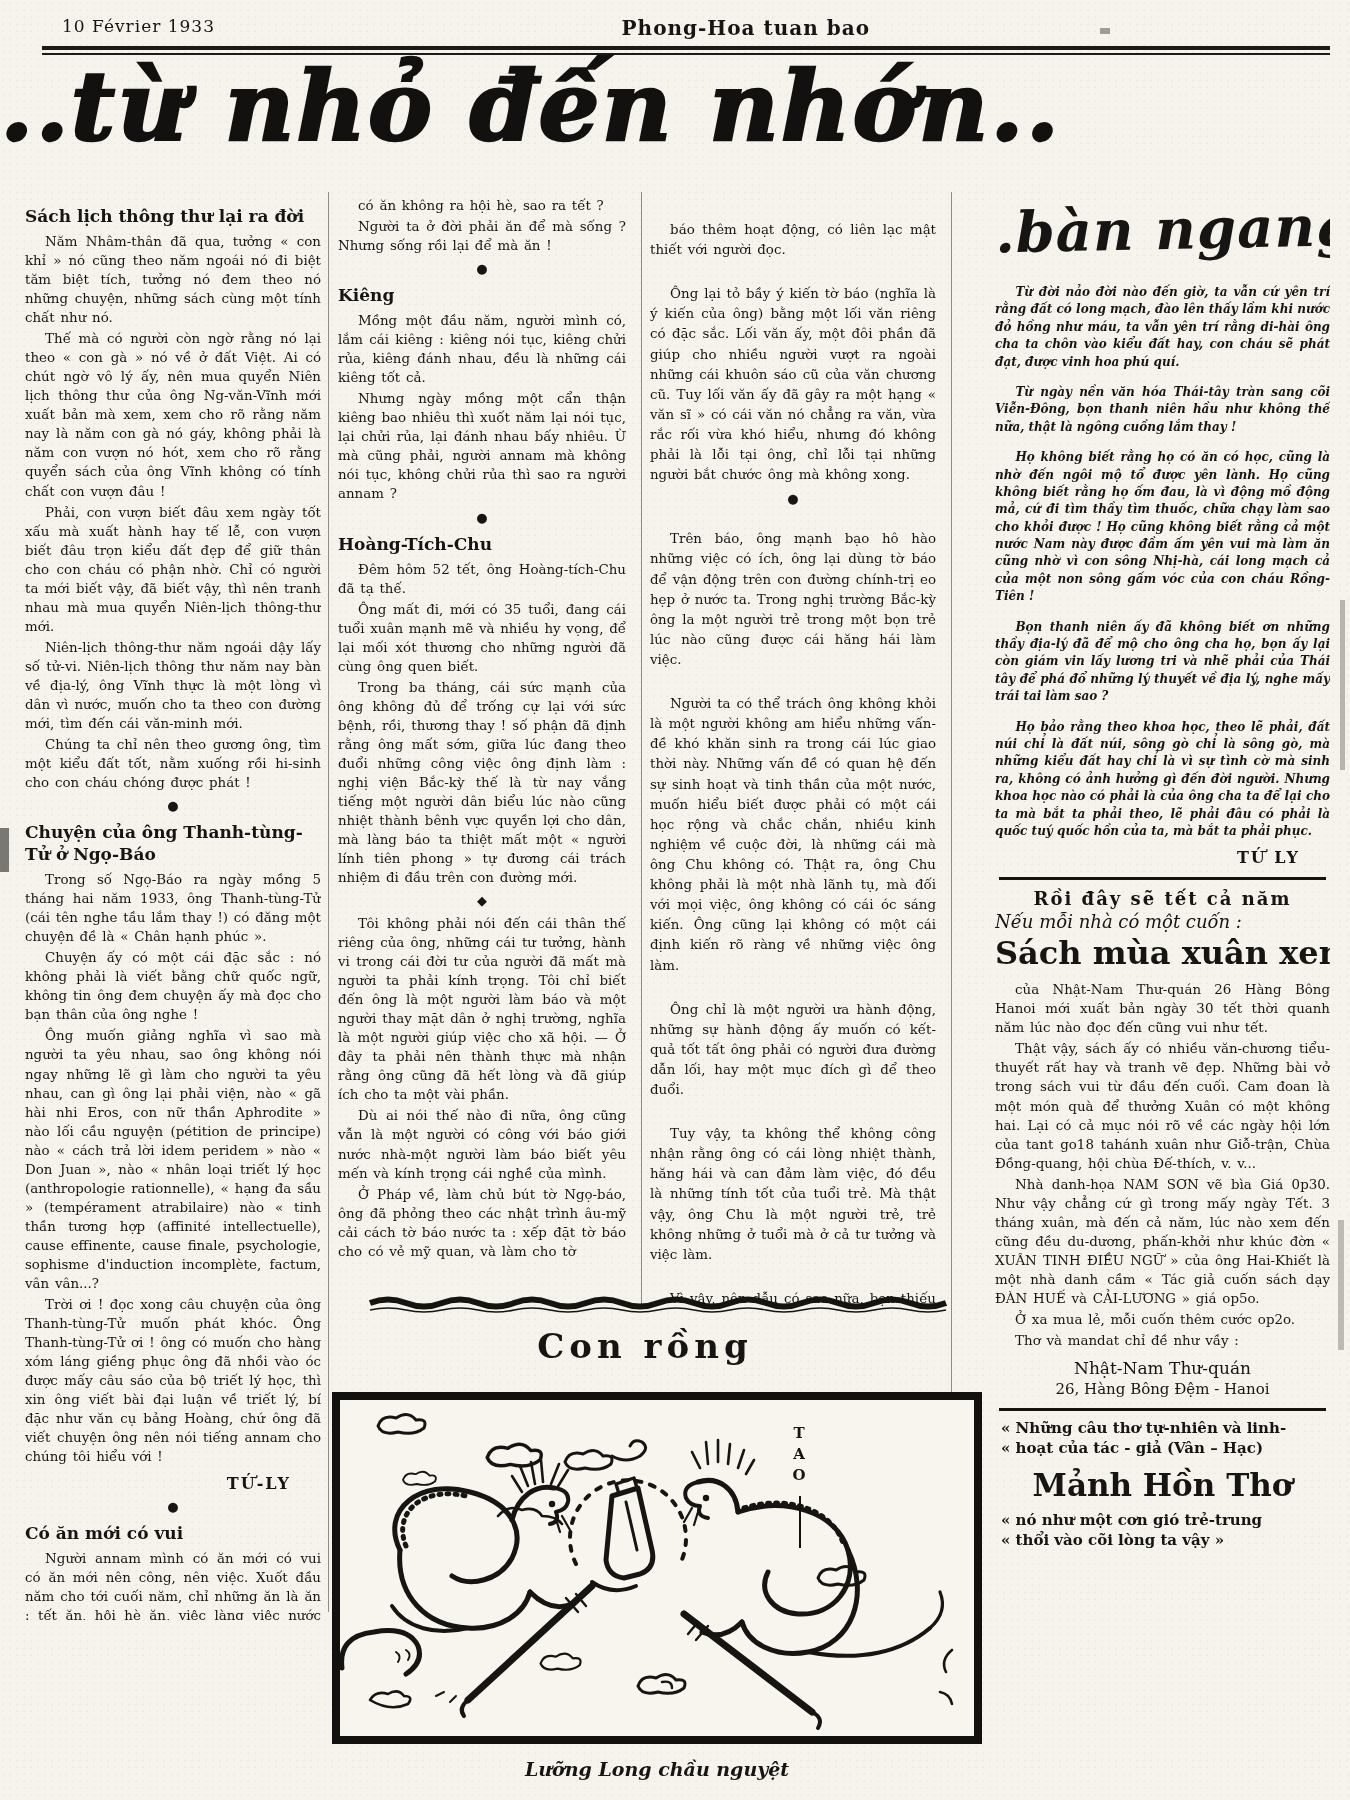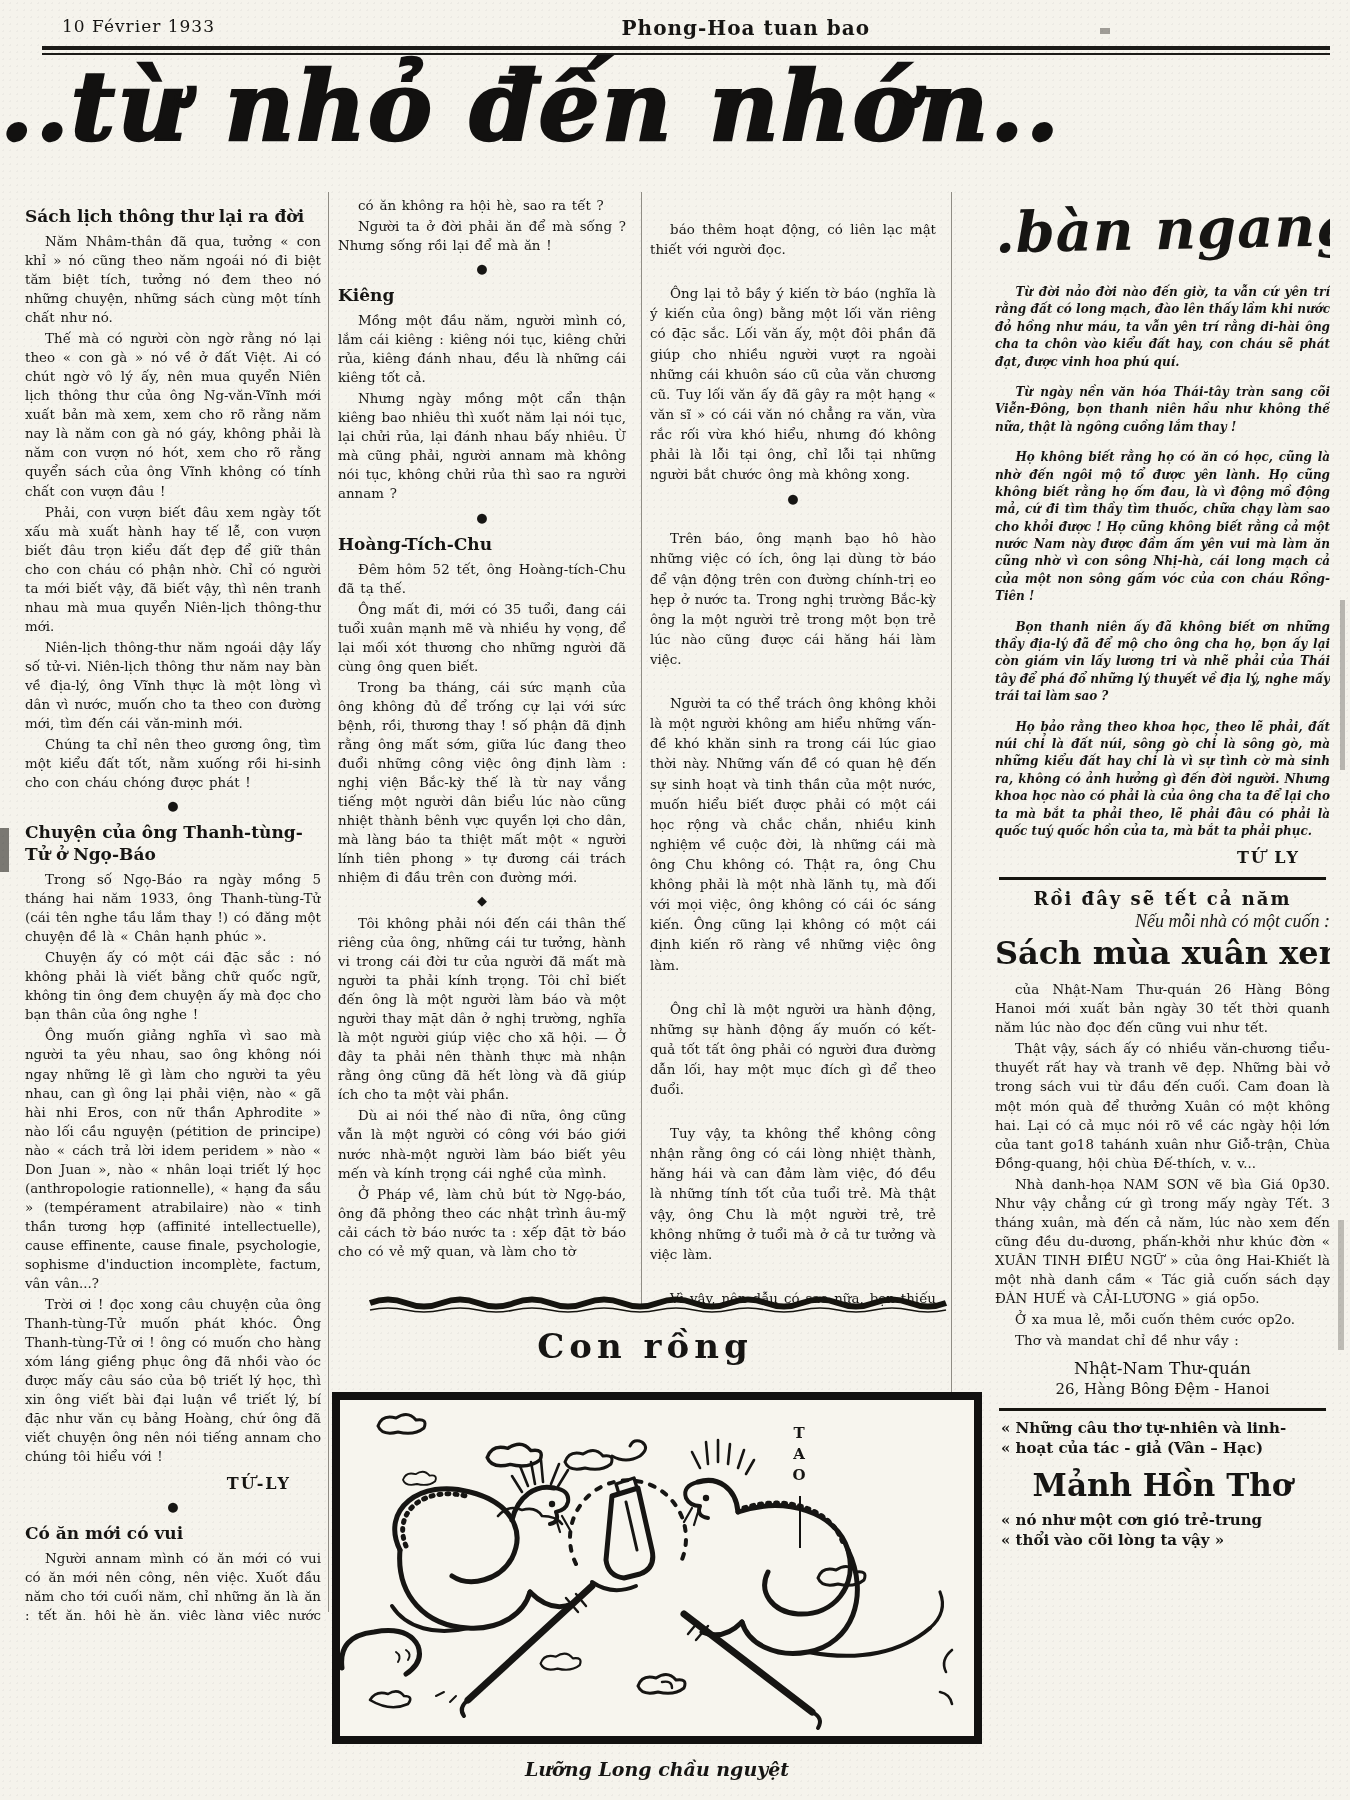--- a/index.html
+++ b/index.html
@@ -33,21 +33,21 @@
   #fold { left:645px; top:1398px; height:344px; background:#7a776f; }
   
   .blk-p   { font-size:13.4px; line-height:1.42; text-align:justify; text-indent:1.5em; margin:0 0 2px 0; word-spacing:1.5px; }
   #col3 .blk-p { line-height:1.5;margin-top:24px; }
   .blk-h   { font-size:17px; font-weight:bold; line-height:1.3; margin:9px 0 5px 0; }
   .blk-sep { text-align:center; font-size:13px; line-height:1; margin:7px 0; }
   .blk-sig { text-align:right; font-weight:bold; font-size:16px; letter-spacing:2px; padding-right:30px; margin:8px 0 2px 0; }
   .blk-pi  { font-size:12px; font-weight:bold; font-style:italic; line-height:1.45; text-align:justify; text-indent:1.7em; margin:13px 0 5px 0; }
   .blk-rule { border-top:3px solid #15140f; margin:10px 4px 8px 4px; }
   .blk-bigh { font-size:18px; font-weight:bold; text-align:center; letter-spacing:2px; margin:4px 0 2px 0; }
-  .blk-subi { font-size:18px; font-style:italic; text-align:right; margin:0 0 2px 0;font-family:Liberation Serif, serif; }
+  .blk-subi { font-size:18px; font-style:italic; text-align:left; margin:0 0 2px 0; }
   .blk-xl  { font-size:32px; font-weight:bold; text-align:center; margin:2px 0 8px 0; white-space:nowrap; }
   .blk-addr { text-align:center; font-weight:normal; font-size:17px; margin-top:8px; }
   .blk-addr2 { text-align:center; font-size:15px; margin:2px 0 6px 0; }
   .blk-q   { font-size:15px; font-weight:bold; margin:2px 0 2px 6px; }
   .blk-hx  { font-size:31px; font-weight:bold; text-align:center; margin:10px 0 8px 0; }
   
   .script-head { font-size:56px; font-weight:bold; font-style:italic; text-align:center;
                  transform:rotate(-1.2deg); margin:6px 0 22px 0; letter-spacing:1px; white-space:nowrap; }
   
   #wavy { position:absolute; left:368px; top:1296px; }

